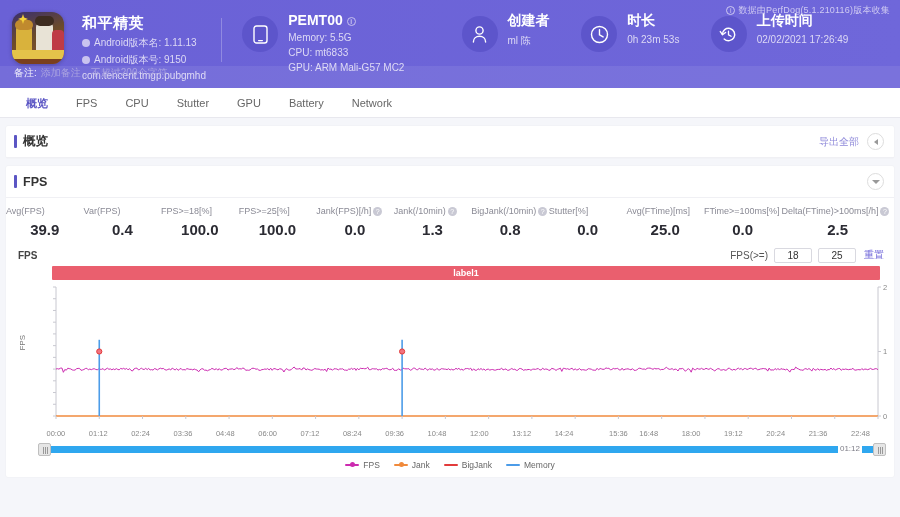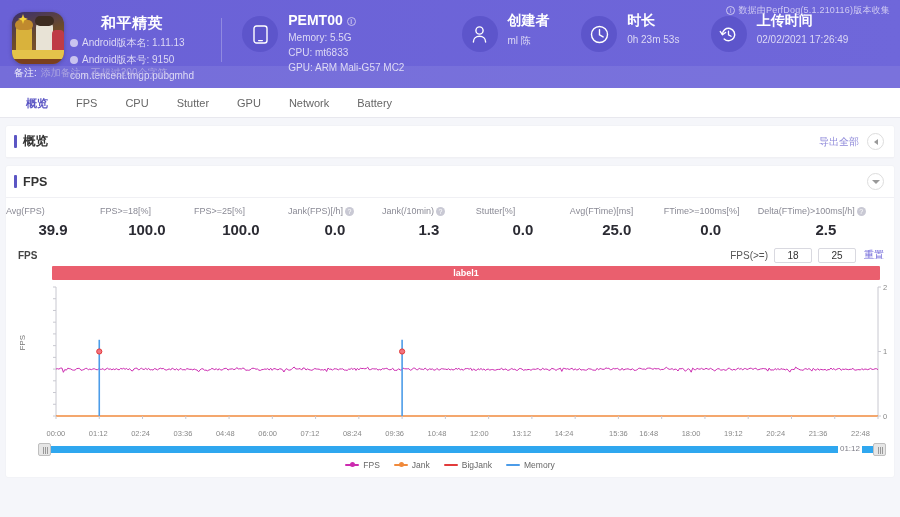--- a/index.html
+++ b/index.html
@@ -42,21 +42,21 @@
   }
   .appicon .fig1{position:absolute;left:4px;top:14px;width:16px;height:30px;background:#d9b23c;border-radius:4px 4px 0 0;}
   .appicon .fig1b{position:absolute;left:3px;top:8px;width:18px;height:10px;background:#c08a2e;border-radius:6px;}
   .appicon .fig2{position:absolute;left:24px;top:10px;width:17px;height:34px;background:#e8e3d6;border-radius:5px 5px 0 0;}
   .appicon .fig2b{position:absolute;left:23px;top:4px;width:19px;height:10px;background:#3d2c20;border-radius:6px;}
   .appicon .fig3{position:absolute;left:40px;top:18px;width:12px;height:26px;background:#bf3b46;border-radius:4px 4px 0 0;}
   .appicon .band{position:absolute;left:0;bottom:5px;width:100%;height:9px;background:#e4c34a;}
   .appicon .band2{position:absolute;left:0;bottom:0;width:100%;height:5px;background:#7a3f1e;}
   .appicon .spark{position:absolute;left:6px;top:2px;width:10px;height:10px;background:#f4d23a;
      clip-path:polygon(50% 0,61% 35%,100% 50%,61% 65%,50% 100%,39% 65%,0 50%,39% 35%);}
-  .app-meta{ margin-left:6px; padding-top:2px;text-align:center; }
+  .app-meta{ margin-left:18px; padding-top:2px; }
   .app-title{ font-size:15px; font-weight:bold; color:#fff; letter-spacing:.5px; }
   .app-line{ font-size:10px; color:#ddd9f5; margin-top:3px; display:flex; align-items:center; gap:4px;}
   .droid{width:8px;height:8px;border-radius:50%;background:#c9c3ef;flex:0 0 8px;}
   .app-pkg{ font-size:10px; color:#ddd9f5; margin-top:3px; }
 
   .vdiv{ width:1px; height:44px; background:rgba(255,255,255,.25); margin:6px 20px 0 0; }
 
   .circ{
     width:36px;height:36px;border-radius:50%;
     background:#5d55cb; flex:0 0 36px;
@@ -276,22 +276,22 @@
       <span class="note-ph">添加备注，不超过200个字符</span>
     </div>
   </div>
 
   <div class="tabs">
     <div class="tab active">概览</div>
     <div class="tab">FPS</div>
     <div class="tab">CPU</div>
     <div class="tab">Stutter</div>
     <div class="tab">GPU</div>
+    <div class="tab">Battery</div>
     <div class="tab">Network</div>
-    <div class="tab">Battery</div>
   </div>
 
   <div class="panel">
     <div class="panel-head">
       <span class="bar-mark"></span>
       <span class="panel-title">概览</span>
       <span class="sp"></span>
       <span class="export-link">导出全部</span>
       <span class="round-btn">
           <i class="caret-left"></i>
@@ -311,20 +311,26 @@
 
     <div class="stats">
       <div class="stat">
         <div class="stat-lbl">
             <span>Avg(FPS)</span>
           </div>
         <div class="stat-val">39.9</div>
       </div>
       <div class="stat">
         <div class="stat-lbl">
+            <span>Var(FPS)</span>
+          </div>
+        <div class="stat-val">0.4</div>
+      </div>
+      <div class="stat">
+        <div class="stat-lbl">
             <span>FPS&gt;=18[%]</span>
           </div>
         <div class="stat-val">100.0</div>
       </div>
       <div class="stat">
         <div class="stat-lbl">
             <span>FPS&gt;=25[%]</span>
           </div>
         <div class="stat-val">100.0</div>
       </div>
@@ -334,20 +340,27 @@
             <span class="q-icon">?</span>
           </div>
         <div class="stat-val">0.0</div>
       </div>
       <div class="stat">
         <div class="stat-lbl">
             <span>Jank(/10min)</span>
             <span class="q-icon">?</span>
           </div>
         <div class="stat-val">1.3</div>
+      </div>
+      <div class="stat">
+        <div class="stat-lbl">
+            <span>BigJank(/10min)</span>
+            <span class="q-icon">?</span>
+          </div>
+        <div class="stat-val">0.8</div>
       </div>
       <div class="stat">
         <div class="stat-lbl">
             <span>Stutter[%]</span>
           </div>
         <div class="stat-val">0.0</div>
       </div>
       <div class="stat">
         <div class="stat-lbl">
             <span>Avg(FTime)[ms]</span>

